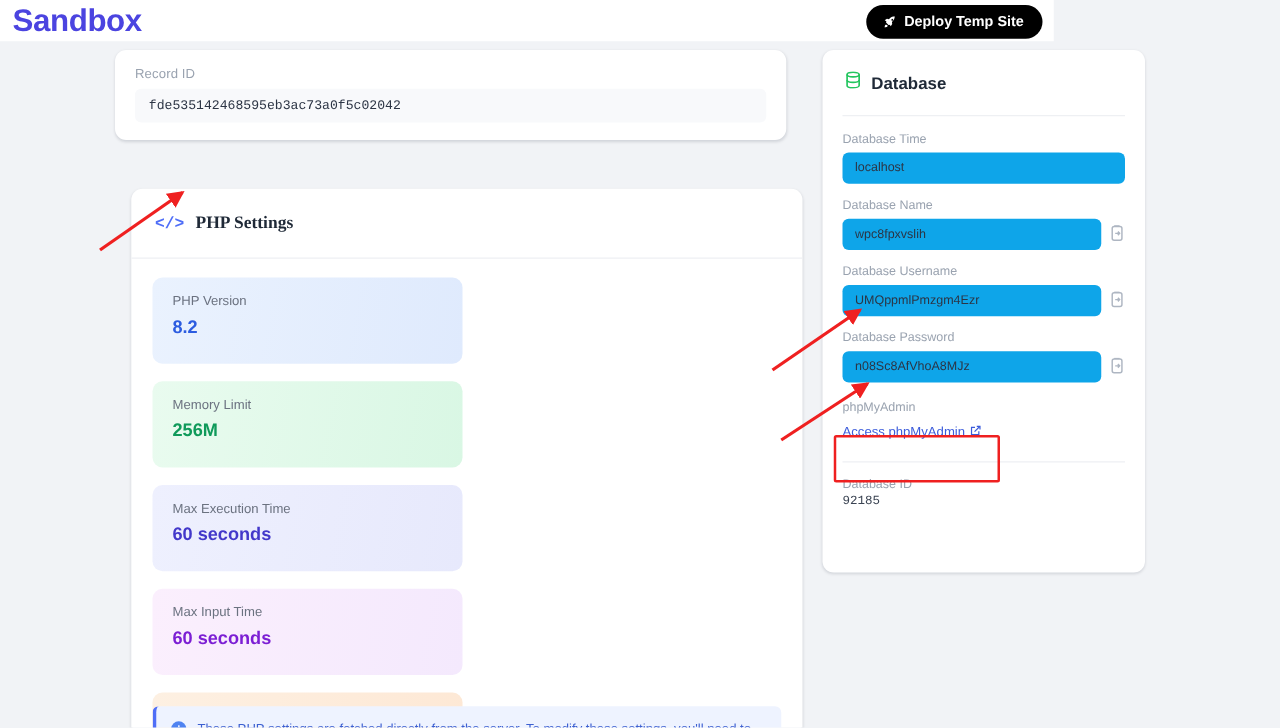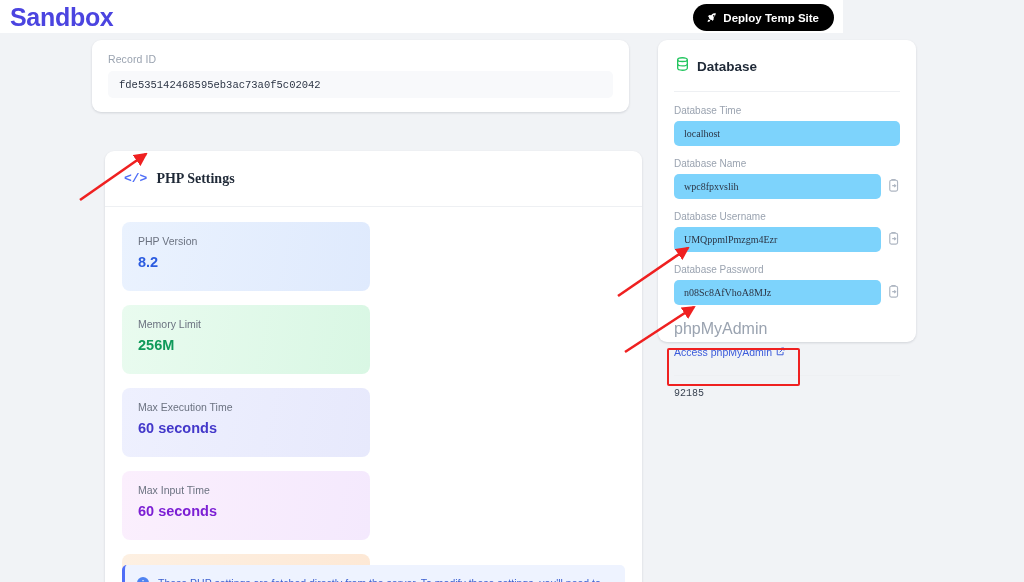--- a/index.html
+++ b/index.html
@@ -182,21 +182,21 @@
     line-height: 12px;
     margin-top: 1px;
     font-family: "Liberation Serif", serif;
   }
 
   
   #db-card {
     position: absolute;
     left: 658px; top: 7px;
     width: 258px;
-    height: 302px;
+    height: 418px;
     padding: 0;
   }
   #db-header {
     display: flex;
     align-items: center;
     gap: 8px;
     padding: 17px 18px 0 18px;
   }
   #db-title {
     font-size: 13.5px;
@@ -211,42 +211,42 @@
   #db-fields { padding: 13px 16px 0 16px; }
   .db-field { margin-bottom: 12px; position: relative; }
   .db-label {
     font-size: 10px;
     color: #9aa3b0;
     margin-bottom: 5px;
   }
   .db-value-row { display: flex; align-items: center; gap: 6px; }
   .db-value {
     flex: 1;
-    background: #7dd3fc;
+    background: #0ea5e9;
     border-radius: 5px;
     height: 25px;
     display: flex;
     align-items: center;
     padding: 0 10px;
-    font-family: Liberation Serif, serif;
+    font-family: Liberation Sans, sans-serif;
     font-size: 10px;
     color: #2c3545;
   }
   .copy-btn {
     flex: 0 0 auto;
     width: 13px; height: 15px;
     cursor: pointer;
     color: #aeb6c2;
   }
   .copy-btn svg { display: block; }
 
   
   #pma-block { margin-top: 15px; }
   #pma-label {
-    font-size: 16px;
+    font-size: 10px;
     color: #9aa3b0;
     margin-bottom: 4px;
   }
   #pma-link {
     font-size: 10.5px;
     color: #3b5bdb;
     font-weight: normal;
     text-decoration: none;
     display: inline-flex;
     align-items: center;
@@ -404,20 +404,21 @@
           <div id="pma-block"><div id="pma-label">phpMyAdmin</div><a id="pma-link">
               <span>Access phpMyAdmin</span>
               <span><svg width="9" height="9" viewBox="0 0 14 14" fill="none" stroke="currentColor" stroke-width="1.5">
                   <path d="M11 7.8v4.3H1.9V3h4.3"></path>
                   <path d="M8.4 1.6H12.4v4"></path>
                   <path d="M5.7 8.3 12.1 1.9"></path>
                 </svg></span>
             </a></div>
           <div id="pma-divider"></div>
           <div id="db-id-block">
+            <div id="db-id-label">Database ID</div>
             <div id="db-id-value">92185</div>
           </div>
         </div>
       </div>
   </div>
 
 </div>
 
 <svg id="annotations">
   <defs>

